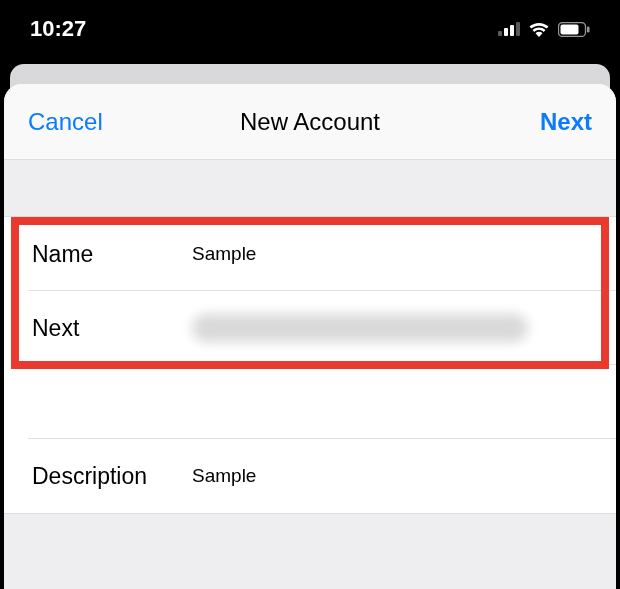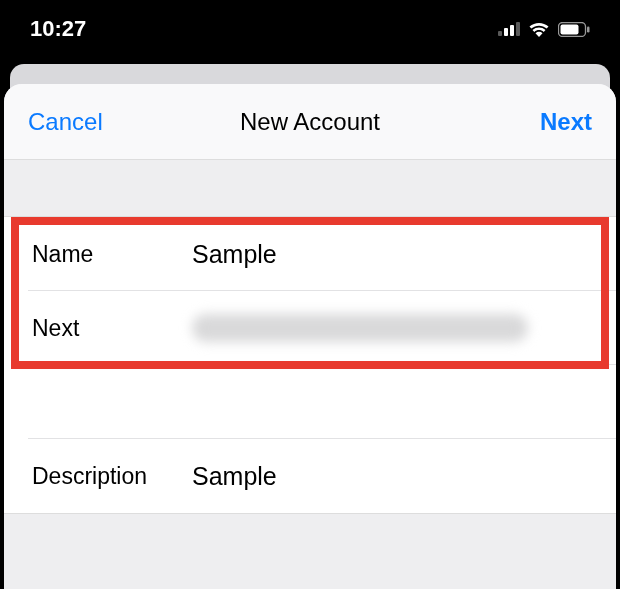--- a/index.html
+++ b/index.html
@@ -106,21 +106,21 @@
       height: 1px;
       background: #e2e2e4;
     }
     .row-label {
       width: 160px;
       font-size: 23px;
       color: #000;
     }
     .row-value {
       flex: 1;
-      font-size: 25px;
+      font-size: 19px;
       color: #000;
       border: none;
       outline: none;
       background: transparent;
     }
     .blurred-value {
       flex: 1;
       height: 28px;
       background: #d9d9da;
       border-radius: 14px;

